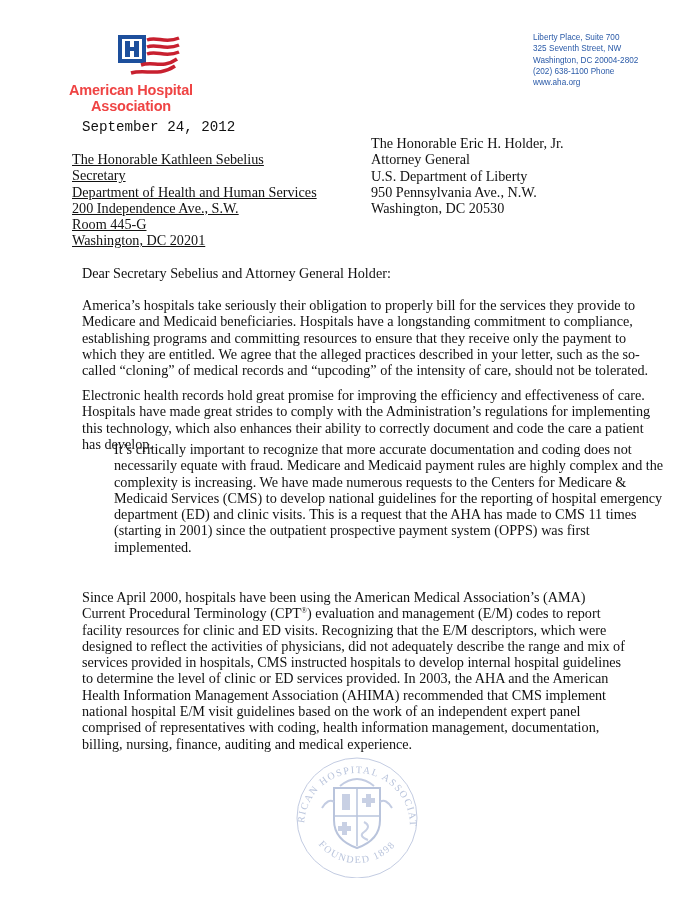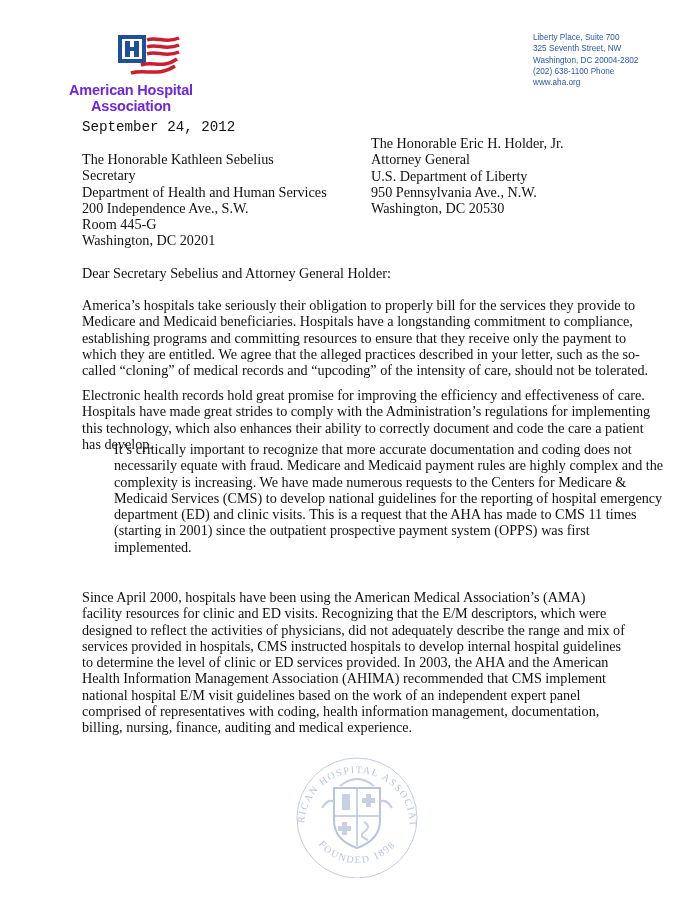--- a/index.html
+++ b/index.html
@@ -2,28 +2,28 @@
 <html><head>
 <meta charset="utf-8">
 <style>
   html, body { margin: 0; padding: 0; background: #ffffff; }
   body { width: 700px; height: 906px; position: relative; overflow: hidden;
          font-family: "Liberation Serif", "DejaVu Serif", serif; color: #111; }
   .logo { position: absolute; left: 56px; top: 28px; width: 150px; height: 88px; }
   .logo-mark { position: absolute; left: 61px; top: 6px; width: 64px; height: 46px; }
   .logo-text { position: absolute; left: 0; top: 54px; width: 150px; text-align: center;
                font-family: "Liberation Sans", "DejaVu Sans", sans-serif; font-weight: bold;
-               color: #6d28d9; font-size: 14.5px; line-height: 16px; letter-spacing: -0.2px; }
+               color: #ef4444; font-size: 14.5px; line-height: 16px; letter-spacing: -0.2px; }
   .contact { position: absolute; left: 533px; top: 32px;
              font-family: "Liberation Sans", "DejaVu Sans", sans-serif; color: #2a5aa8;
              font-size: 8.2px; line-height: 11.3px; }
   .contact div { white-space: nowrap; }
   .text { font-size: 14.2px; line-height: 16.3px; white-space: nowrap; }
   .date { position: absolute; left: 82px; top: 119px; font-family: Liberation Mono, monospace; }
-  .addr-left { position: absolute; left: 82px; top: 151px; }
+  .addr-left { position: absolute; left: 72px; top: 151px; text-decoration: underline; }
   .addr-right { position: absolute; left: 371px; top: 135px; }
   .salutation { position: absolute; left: 82px; top: 265px; }
   .para { position: absolute; left: 82px; width: 600px; }
   .para div { white-space: nowrap; }
   #p1 { top: 297px; }
   #p2 { top: 378px; margin-top: 9px; }
   #p3 { top: 441px; margin-left: 32px; }
   #p4 { top: 589px; }
   sup { font-size: 8px; line-height: 0; vertical-align: 5px; }
   .seal { position: absolute; left: 282px; top: 748px; width: 150px; height: 130px; }
@@ -98,20 +98,21 @@
   <div>necessarily equate with fraud. Medicare and Medicaid payment rules are highly complex and the</div>
   <div>complexity is increasing. We have made numerous requests to the Centers for Medicare &amp;</div>
   <div>Medicaid Services (CMS) to develop national guidelines for the reporting of hospital emergency</div>
   <div>department (ED) and clinic visits.  This is a request that the AHA has made to CMS 11 times</div>
   <div>(starting in 2001) since the outpatient prospective payment system (OPPS) was first</div>
   <div>implemented.</div>
 </div>
 
 <div class="text para" id="p4">
   <div>Since April 2000, hospitals have been using the American Medical Association’s (AMA)</div>
+  <div><span>Current Procedural Terminology (CPT</span><sup>®</sup><span>) evaluation and management (E/M) codes to report</span></div>
   <div>facility resources for clinic and ED visits. Recognizing that the E/M descriptors, which were</div>
   <div>designed to reflect the activities of physicians, did not adequately describe the range and mix of</div>
   <div>services provided in hospitals, CMS instructed hospitals to develop internal hospital guidelines</div>
   <div>to determine the level of clinic or ED services provided. In 2003, the AHA and the American</div>
   <div>Health Information Management Association (AHIMA) recommended that CMS implement</div>
   <div>national hospital E/M visit guidelines based on the work of an independent expert panel</div>
   <div>comprised of representatives with coding, health information management, documentation,</div>
   <div>billing, nursing, finance, auditing and medical experience.</div>
 </div>
 

